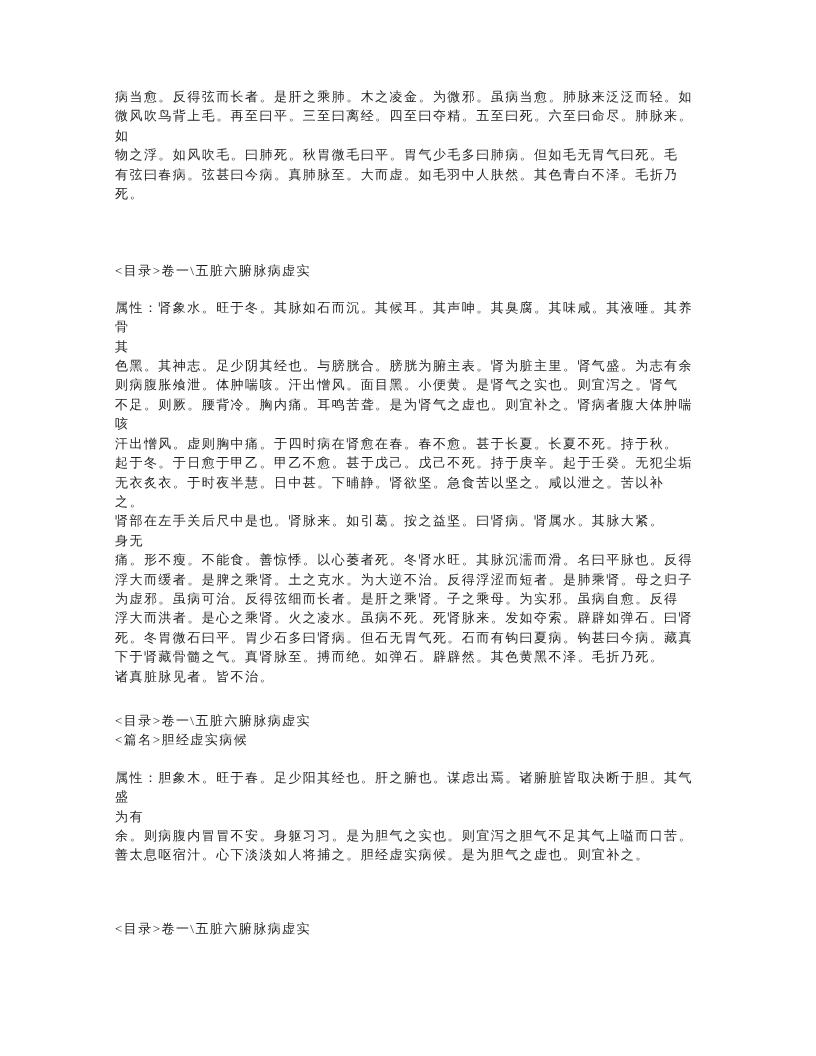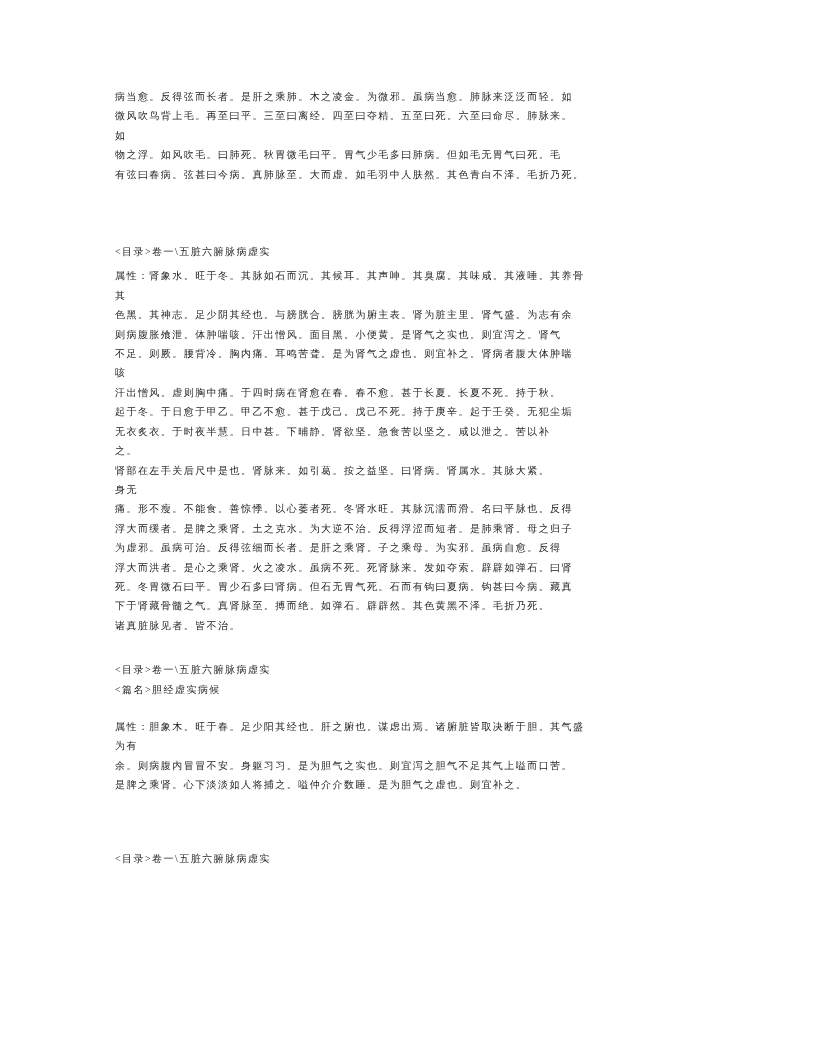--- a/index.html
+++ b/index.html
@@ -12,33 +12,33 @@
     height: 1056px;
     overflow: hidden;
     font-family: "Liberation Serif", "DejaVu Serif", serif;
     color: #1f1f1f;
   }
   .doc {
     box-sizing: border-box;
     width: 816px;
     height: 1056px;
     padding: 87px 118px 0 115px;
-    font-size: 10px;
+    font-size: 13px;
     line-height: 19.4px;
     letter-spacing: 1.45px;
   }
   .para {
     white-space: pre-line;
   }
   .toc-line, .title-line {
     white-space: nowrap;
   }
   .mt-toc1   { margin-top: 58px; }
   .mt-title1 { margin-top: 20px; }
-  .mt-para2  { margin-top: 5px; }
+  .mt-para2  { margin-top: 17px; }
   .mt-toc2   { margin-top: 25px; }
   .mt-title2 { }
   .mt-para3  { margin-top: 18px; }
   .mt-toc3   { margin-top: 54px; }
 </style>
 </head>
 <body>
 
 <div class="doc">
 
@@ -71,17 +71,17 @@
 下于肾藏骨髓之气。真肾脉至。搏而绝。如弹石。辟辟然。其色黄黑不泽。毛折乃死。
 诸真脏脉见者。皆不治。</div>
 
   <div class="toc-line mt-toc2">&lt;目录&gt;卷一\五脏六腑脉病虚实</div>
 
   <div class="title-line mt-title2">&lt;篇名&gt;胆经虚实病候</div>
 
   <div class="para mt-para3">属性：胆象木。旺于春。足少阳其经也。肝之腑也。谋虑出焉。诸腑脏皆取决断于胆。其气盛
 为有
 余。则病腹内冒冒不安。身躯习习。是为胆气之实也。则宜泻之胆气不足其气上嗌而口苦。
-是脾之乘肾。心下淡淡如人将捕之。嗌仲介介数睡。是为胆气之虚也。则宜补之。</div>
+善太息呕宿汁。心下淡淡如人将捕之。胆经虚实病候。是为胆气之虚也。则宜补之。</div>
 
   <div class="toc-line mt-toc3">&lt;目录&gt;卷一\五脏六腑脉病虚实</div>
 
 </div>
 
 </body></html>

